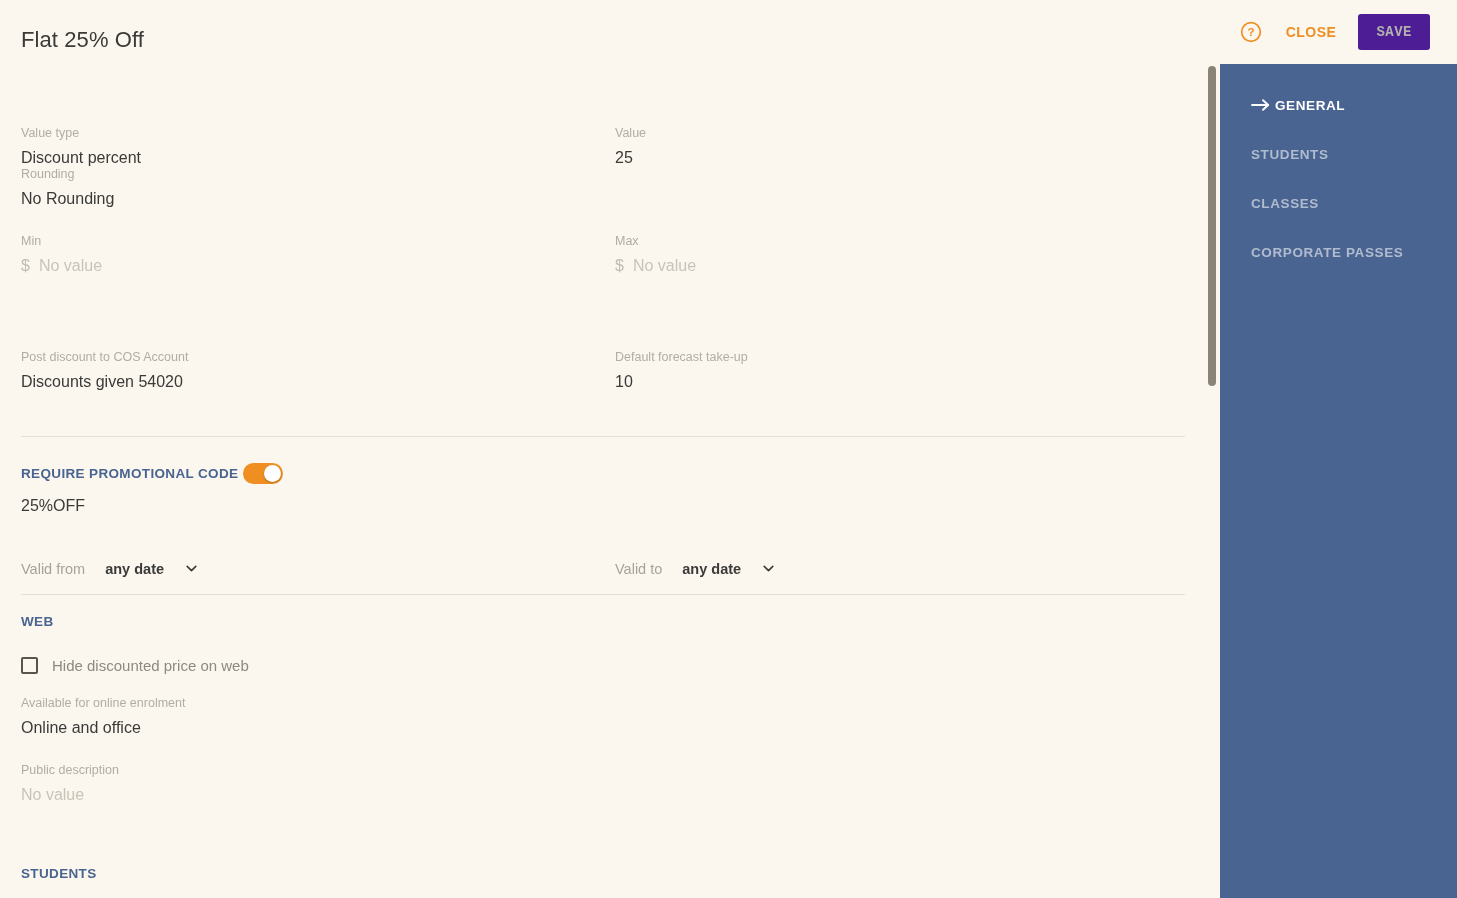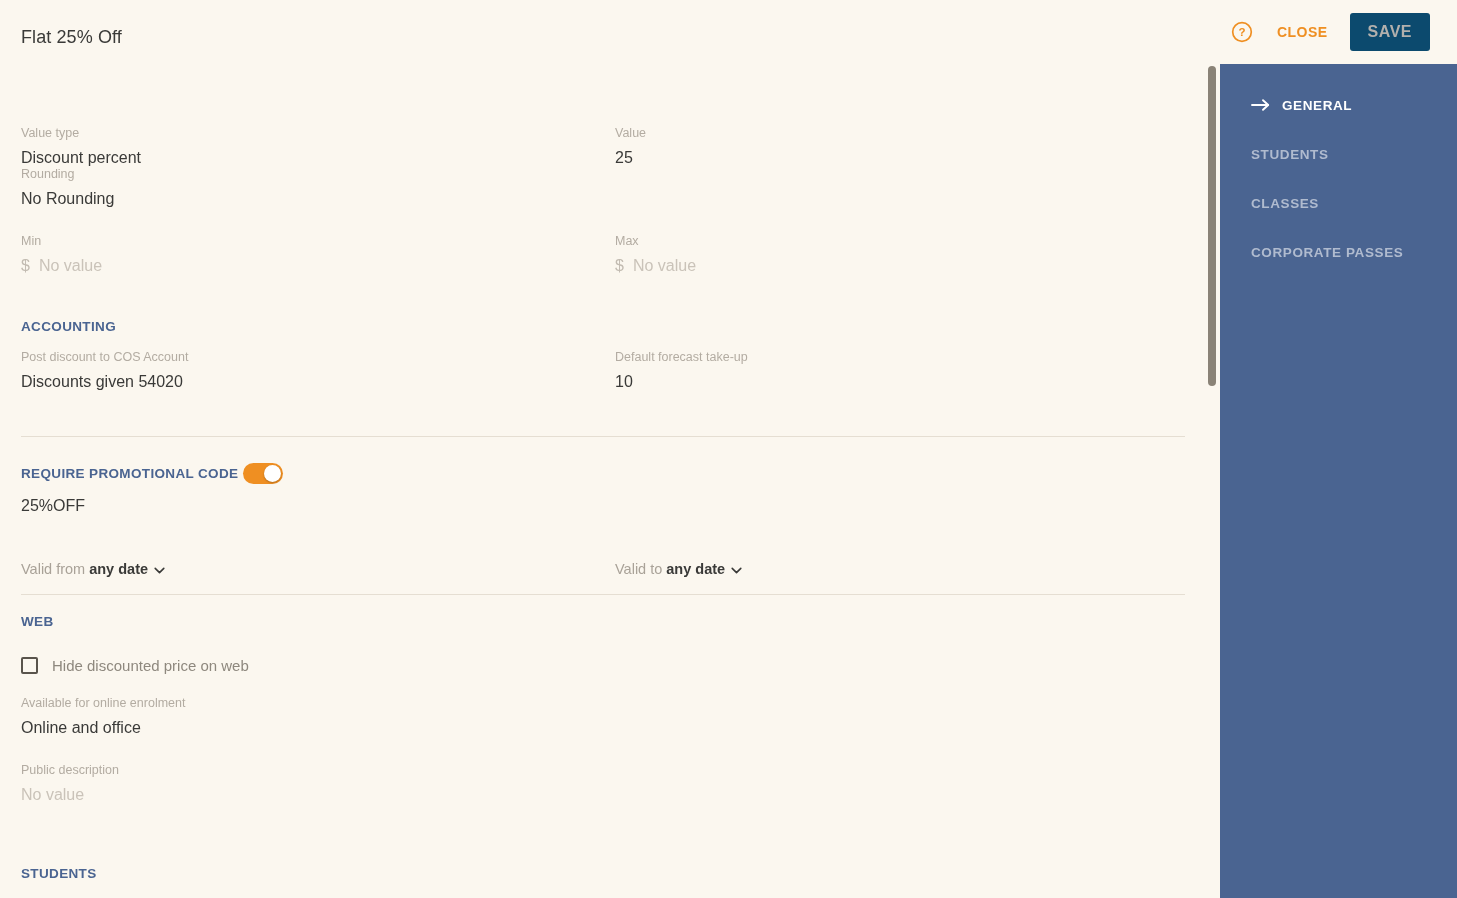--- a/index.html
+++ b/index.html
@@ -26,21 +26,21 @@
     left: 0; top: 0;
     width: 1220px;
     height: 898px;
     background: #fbf7ef;
     overflow: hidden;
   }
 
   .page-title {
     position: absolute;
     left: 21px; top: 27px;
-    font-size: 18px;
+    font-size: 22px;
     font-weight: 400;
     color: #3a3a38;
     letter-spacing: 0.1px;
     white-space: nowrap;
   }
 
   .row {
     position: relative;
     width: 1185px;
     margin: 0 0 0 21px;
@@ -127,22 +127,22 @@
   }
   .check-label {
     font-size: 15px;
     color: #8e887e;
     white-space: nowrap;
   }
 
   
   .date-select {
     display: inline-flex;
-    align-items: flex-end;
-    gap: 4px;
+    align-items: center;
+    gap: 20px;
     font-size: 14.5px;
     color: #a9a298;
     cursor: pointer;
     white-space: nowrap;
   }
   .date-select .val {
     font-weight: bold;
     color: #3a3a38;
   }
   .chevron {
@@ -198,30 +198,30 @@
     color: #ef8f22;
     letter-spacing: 0.5px;
     cursor: pointer;
     background: none;
     border: none;
     padding: 8px 6px;
     font-family: "Liberation Sans", sans-serif;
     margin-right: 16px;
   }
   .save-btn {
-    font-size: 16px;
+    font-size: 14px;
     font-weight: bold;
     color: #b2b0ad;
     letter-spacing: 0.5px;
-    background: #0c4a6e;
+    background: #4c1d95;
     border: none;
     border-radius: 3px;
     padding: 10px 18px;
     cursor: default;
-    font-family: Liberation Sans, sans-serif;
+    font-family: Liberation Mono, monospace;
   }
 
   
   .sidebar {
     position: absolute;
     right: 0; top: 64px;
     width: 237px;
     height: 834px;
     background: #4a6491;
   }
@@ -236,21 +236,21 @@
     color: #b0bbcf;
     cursor: pointer;
     white-space: nowrap;
   }
   .side-item.active { color: #ffffff; }
   .side-item .arrow {
     position: absolute;
     left: 31px;
     width: 20px; height: 14px;
   }
-  .side-item.active .label { margin-left: 31px; }
+  .side-item.active .label { margin-left: 24px; }
   .side-item-wrap { position: relative; }
 </style>
 </head>
 <body>
 
 <div id="app">
 
   <div class="content">
 
     <div class="page-title">Flat 25% Off</div>
@@ -278,23 +278,20 @@
       <div class="col">
         <div class="field-label">Min</div>
         <div class="field-value placeholder"><span class="currency">$</span><span>No value</span></div>
       </div>
       <div class="col">
         <div class="field-label">Max</div>
         <div class="field-value placeholder"><span class="currency">$</span><span>No value</span></div>
       </div>
     </div>
 
-    <div class="row" style="position:absolute; top:319px;">
-      <div class="section-head">ACCOUNTING</div>
-    </div>
 
     <div class="row" style="position:absolute; top:349px;">
       <div class="col">
         <div class="field-label">Post discount to COS Account</div>
         <div class="field-value">Discounts given 54020</div>
       </div>
       <div class="col">
         <div class="field-label">Default forecast take-up</div>
         <div class="field-value">10</div>
       </div>

